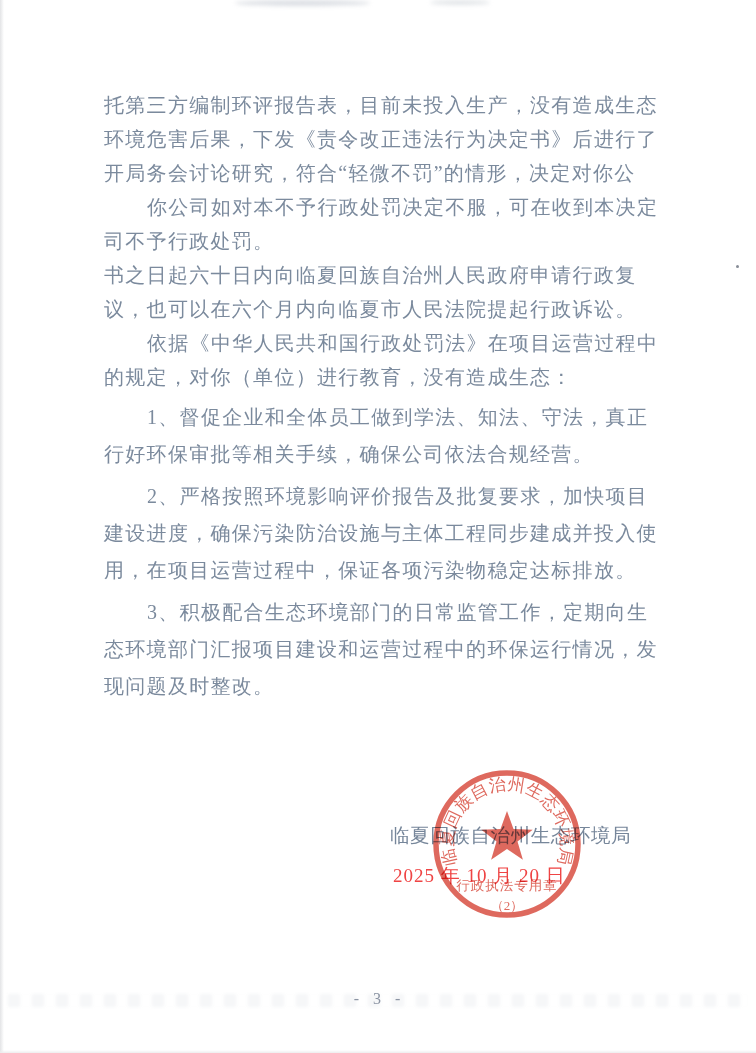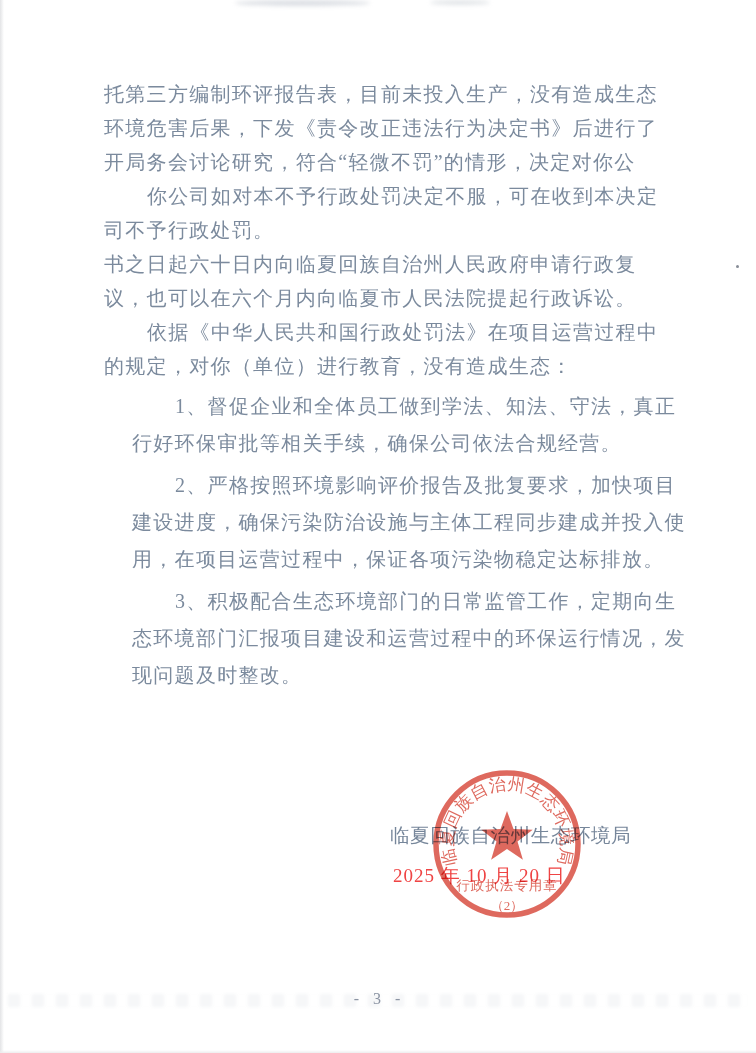--- a/index.html
+++ b/index.html
@@ -16,27 +16,27 @@
   }
   .edge-left {
     position: absolute; left: 0; top: 0; bottom: 0; width: 4px;
     background: linear-gradient(90deg, #e3e4e6, rgba(255,255,255,0));
   }
   .edge-bottom {
     position: absolute; left: 0; right: 0; bottom: 0; height: 3px;
     background: linear-gradient(0deg, #ededee, rgba(255,255,255,0));
   }
   .doc-text {
-    position: absolute; left: 104px; top: 77px; width: 580px;
+    position: absolute; left: 104px; top: 88px; width: 580px;
     color: #7b8a9d;
     font-size: 20px;
     letter-spacing: 1.3px;
   }
   .doc-line { height: 34px; line-height: 34px; white-space: nowrap; }
-  .doc-line.tall { height: 37px; line-height: 37px; margin-left: 28px; }
+  .doc-line.tall { height: 37px; line-height: 37px; }
   .doc-line.indent { text-indent: 43px; }
   .doc-line.gap { margin-top: 5px; }
   .signature-agency {
     position: absolute; left: 390px; top: 822px;
     font-size: 19.5px; letter-spacing: 0.6px;
     color: #76869a; white-space: nowrap;
   }
   .signature-date {
     position: absolute; left: 393px; top: 863px;
     font-size: 19px; letter-spacing: 1px;

